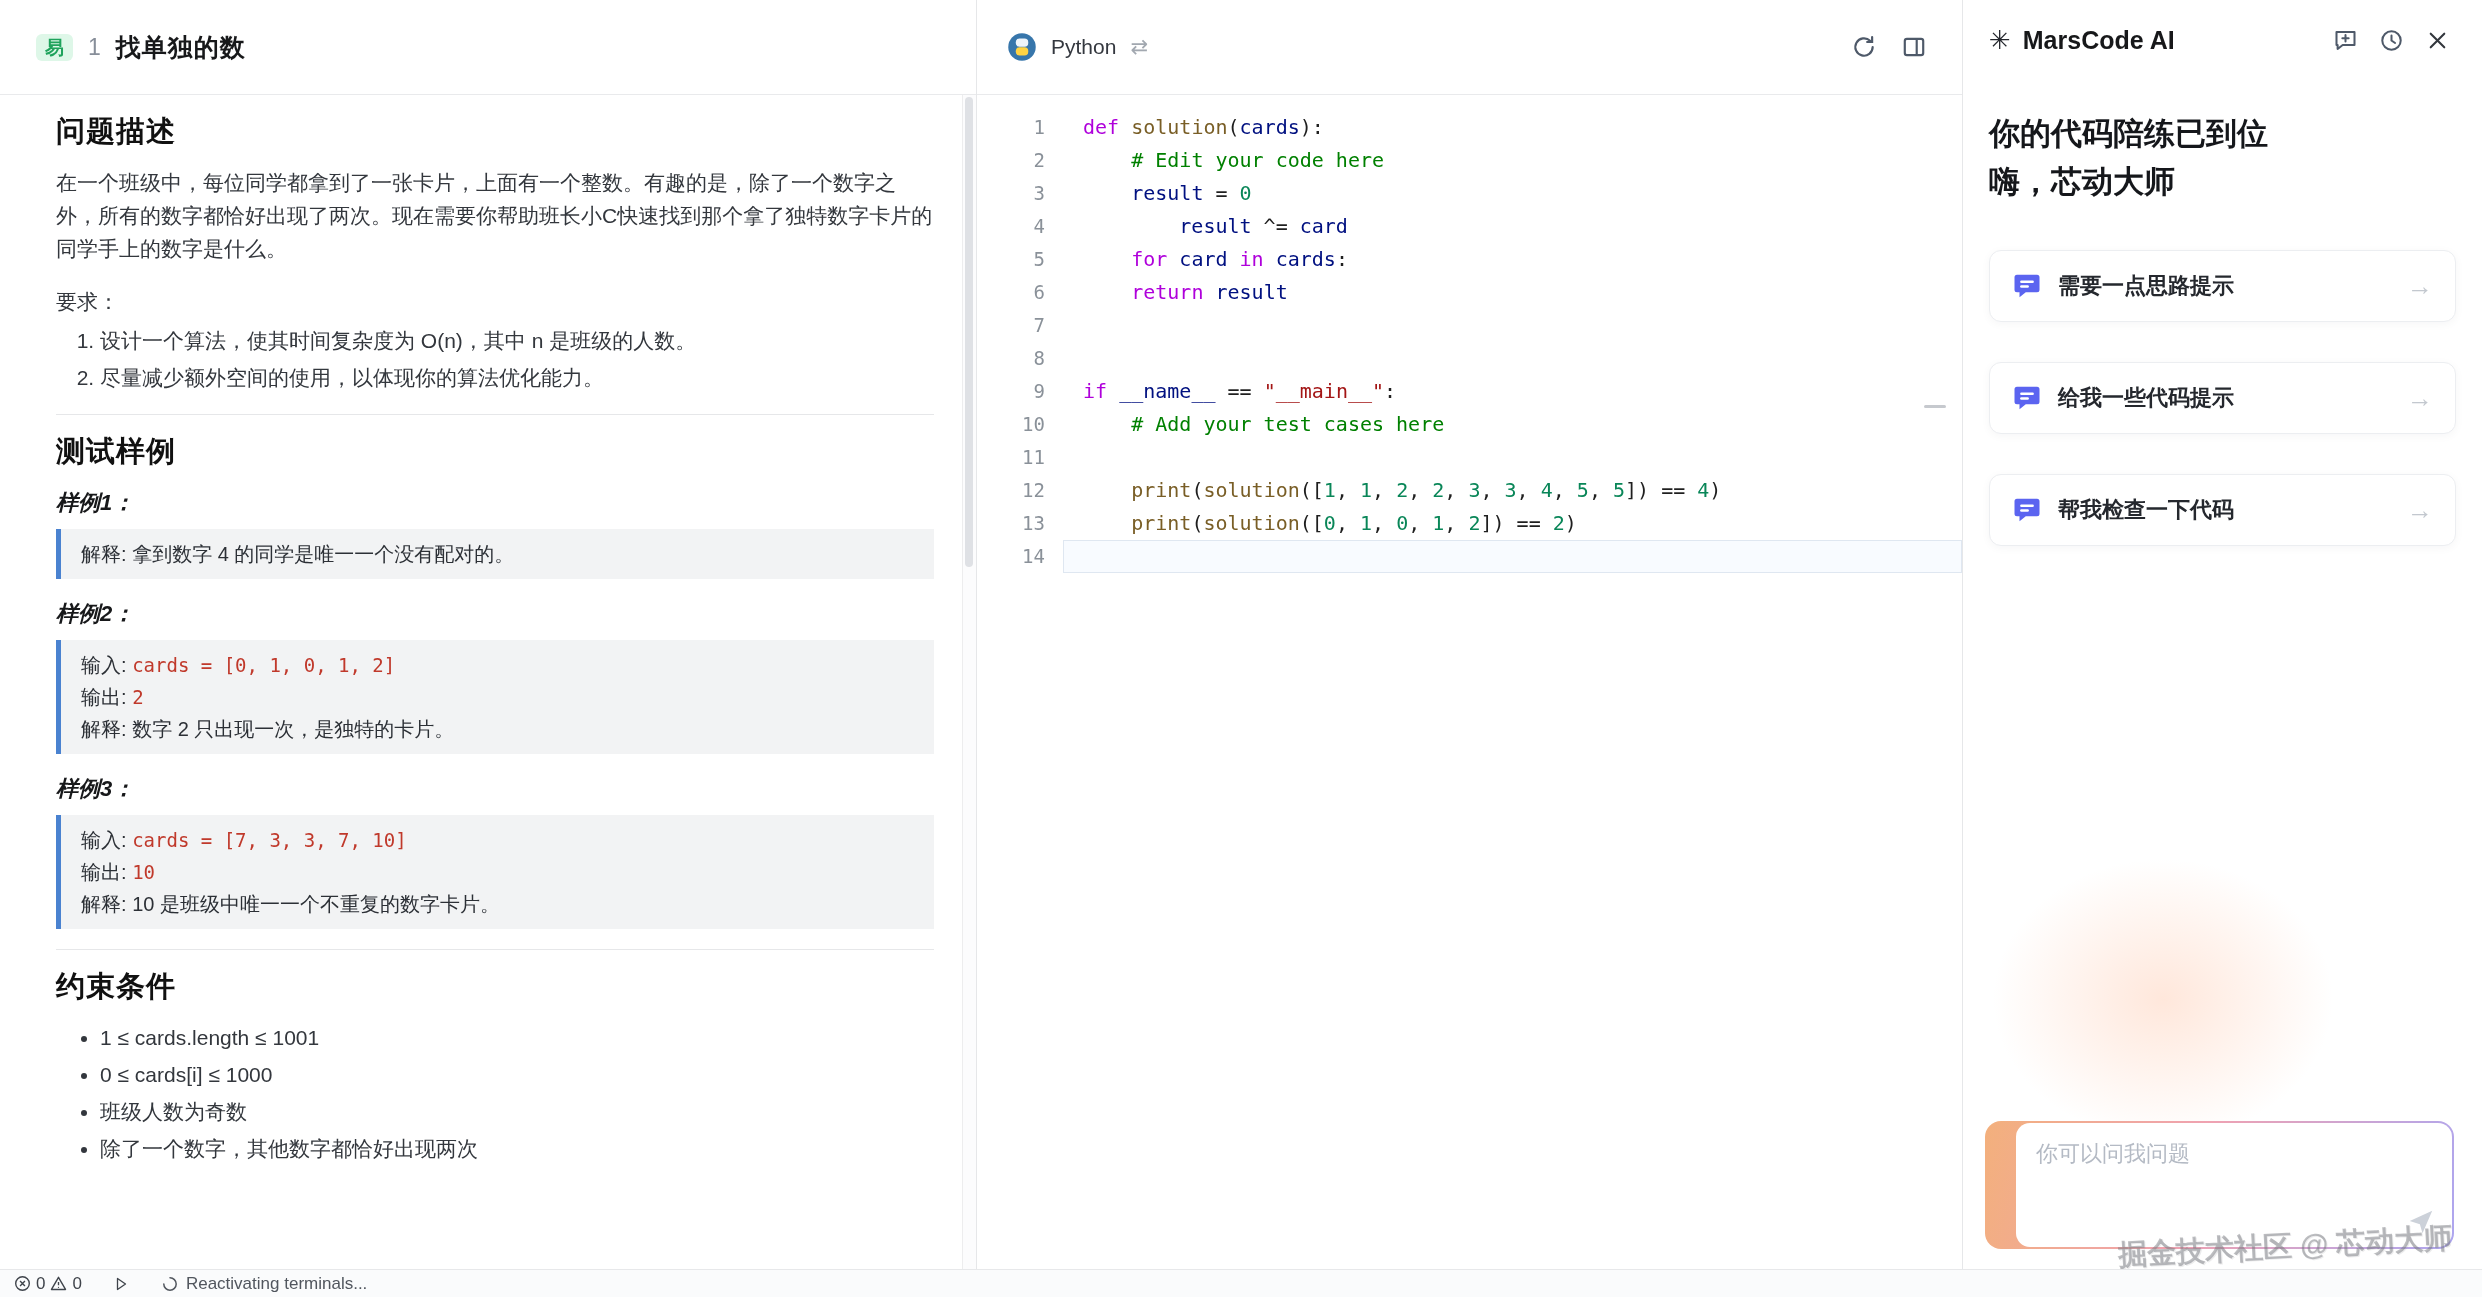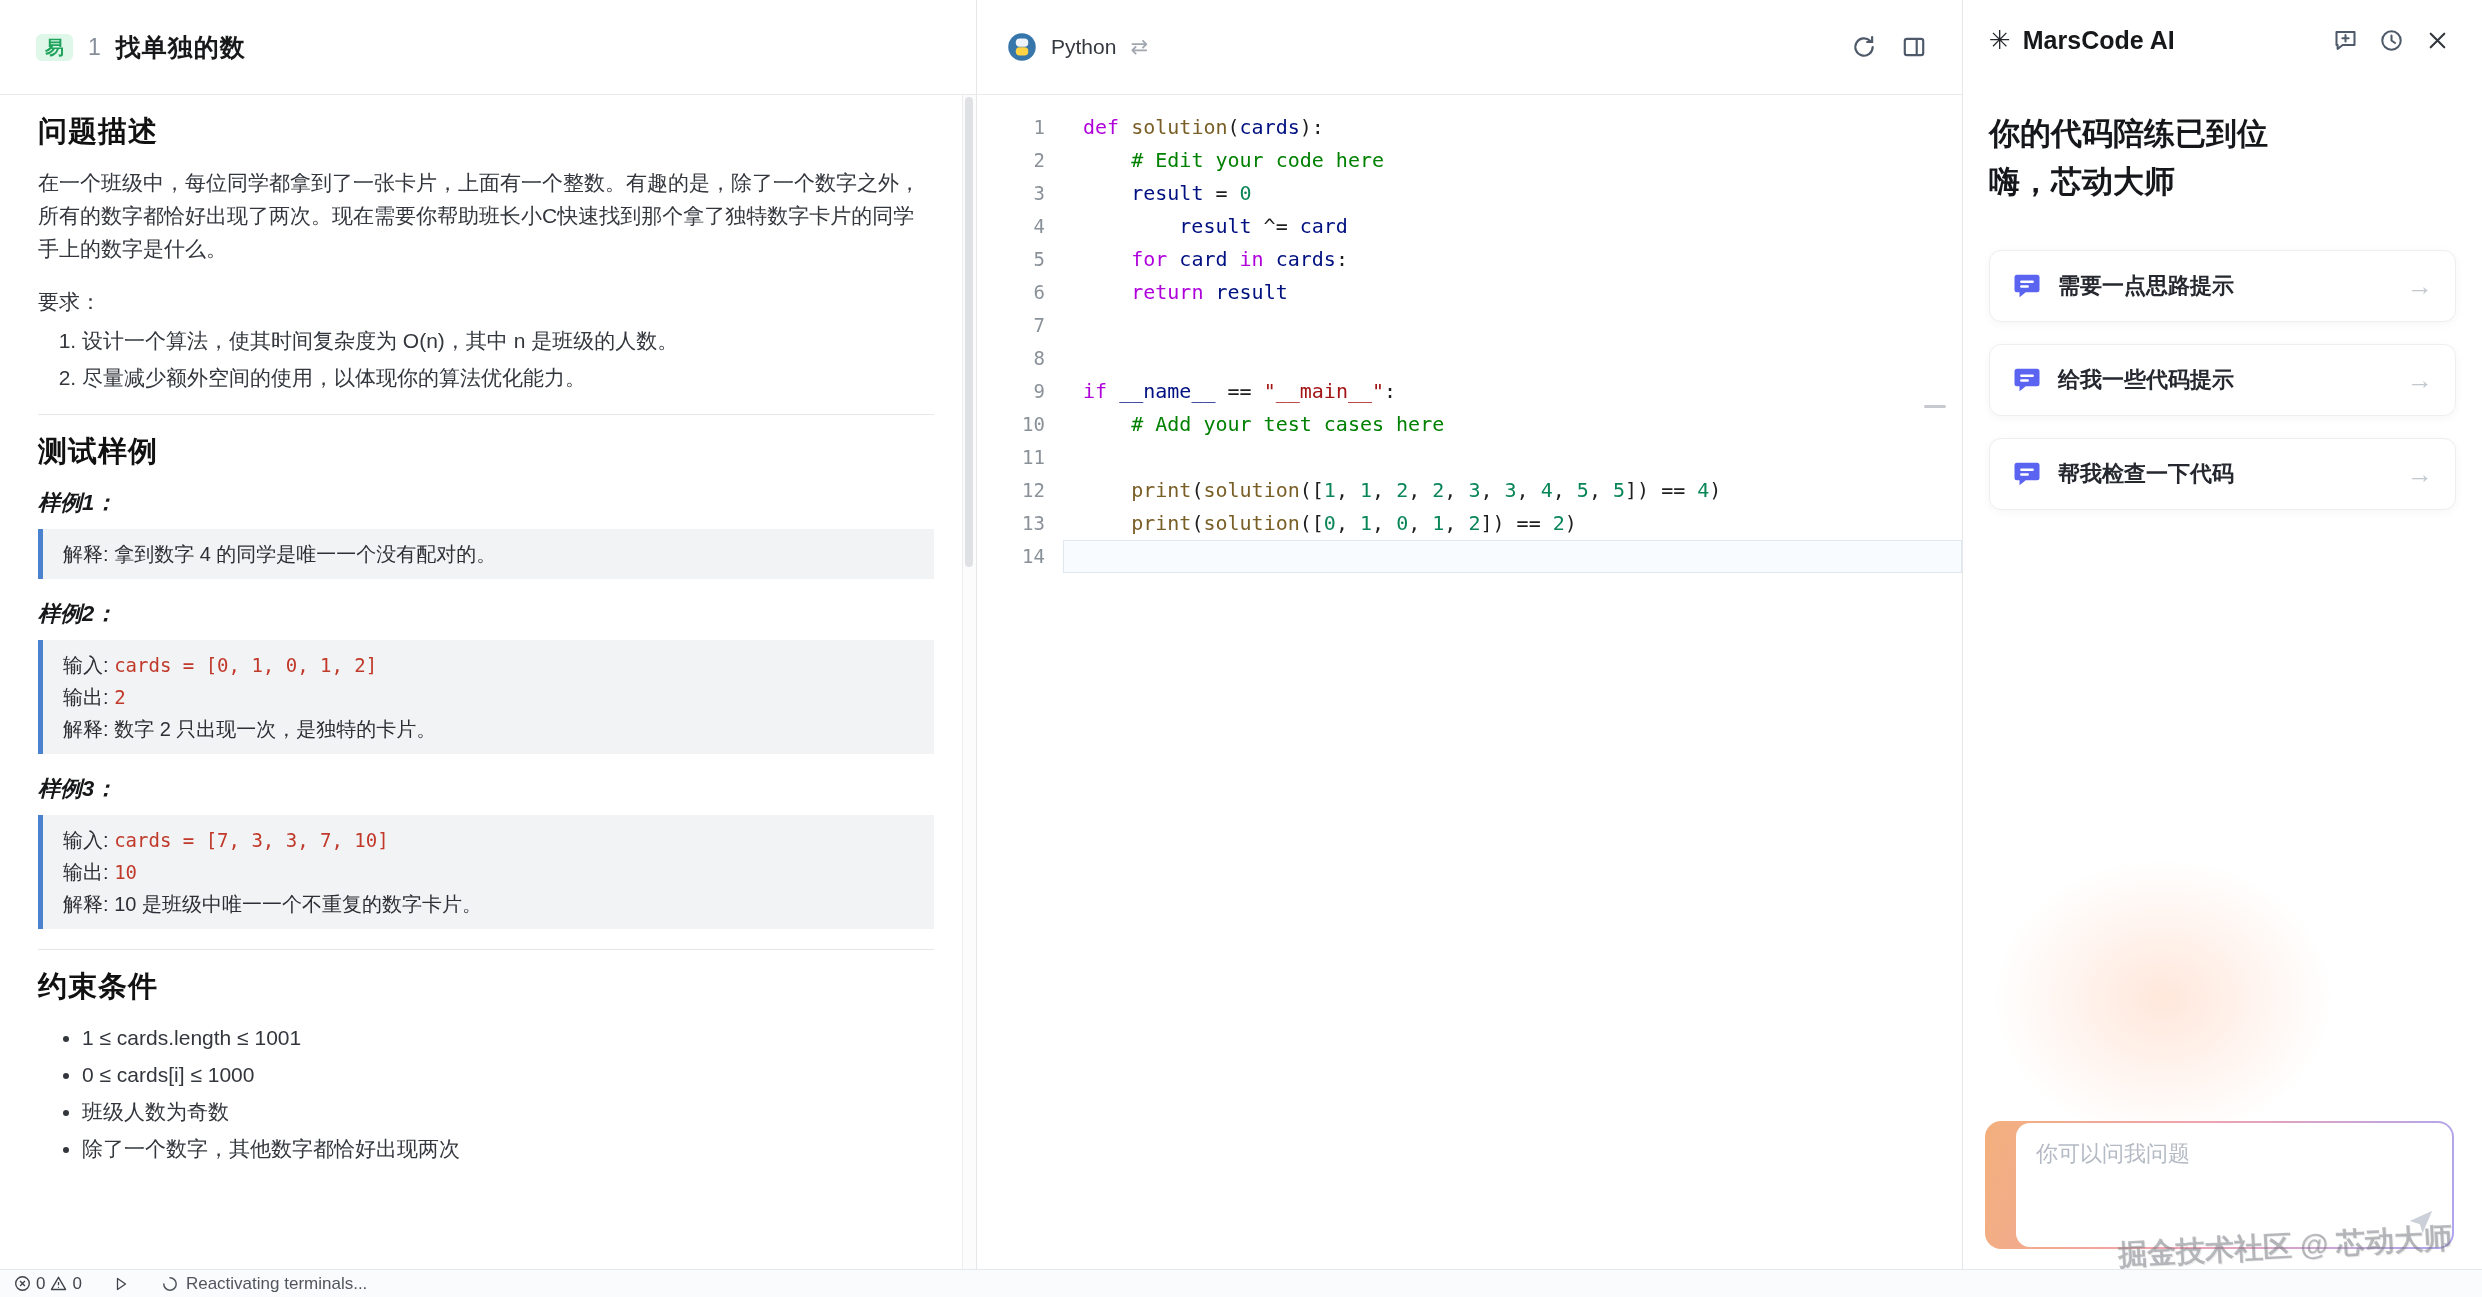--- a/index.html
+++ b/index.html
@@ -7,21 +7,21 @@
   body { font-family: "Liberation Sans", "DejaVu Sans", sans-serif; background: #fff; color: #1f2329; }
   .app { position: relative; width: 2482px; height: 1297px; background: #fff; }
   .main { position: absolute; top: 0; left: 0; right: 0; bottom: 28px; display: flex; }
 
   
   .problem-panel { width: 977px; flex: none; position: relative; border-right: 1px solid #e6e7e9; background: #fff; }
   .problem-header { height: 95px; display: flex; align-items: center; gap: 15px; padding: 0 36px; border-bottom: 1px solid #e9eaec; }
   .badge { background: #def7e8; color: #1fa35c; font-size: 19px; font-weight: 700; padding: 4px 9px; border-radius: 6px; line-height: 1; }
   .p-num { color: #878e99; font-size: 23px; font-weight: 500; }
   .p-title { color: #17181a; font-size: 25px; font-weight: 700; letter-spacing: 1px; }
-  .problem-content { position: absolute; top: 95px; bottom: 0; left: 0; right: 14px; overflow: hidden; padding: 20px 28px 0 38px; font-size: 21px; line-height: 33px; color: #33373d; }
+  .problem-content { position: absolute; top: 95px; bottom: 0; left: 0; right: 14px; overflow: hidden; padding: 20px 28px 0 56px; font-size: 21px; line-height: 33px; color: #33373d; }
   .problem-content h2 { font-size: 29px; font-weight: 700; color: #111; margin: 0 0 18px; letter-spacing: 1px; }
   .desc { margin-bottom: 20px; }
   .req-label { margin-bottom: 6px; }
   ol[data-name="requirements-list"] { padding-left: 44px; margin-bottom: 12px; }
   ol[data-name="requirements-list"] li { margin: 4px 0; }
   hr { border: none; border-top: 1px solid #e6e7e9; margin: 20px 0; }
   .sample-label { font-style: italic; font-weight: 700; font-size: 22px; color: #17181a; margin: 18px 0 10px; }
   .sample-block { background: #f2f3f4; border-left: 5px solid #4a82d0; padding: 9px 20px; margin-bottom: 2px; }
   .sample-row { line-height: 32px; font-size: 20px; color: #2c3036; }
   .s-label { color: #2c3036; }
@@ -49,21 +49,21 @@
   .ruler-mark { position: absolute; top: 310px; right: 16px; width: 22px; height: 3px; background: #c6c9ce; border-radius: 2px; }
 
   
   .ai-panel { width: 519px; flex: none; position: relative; background: #fff; overflow: hidden; }
   .ai-header { height: 80px; display: flex; align-items: center; gap: 12px; padding: 0 28px 0 26px; }
   .ai-logo { font-size: 26px; color: #23262c; line-height: 1; }
   .ai-title { font-size: 25px; font-weight: 700; color: #17181a; }
   .ai-spacer { flex: 1; }
   .ai-hicon { display: inline-flex; width: 34px; height: 34px; align-items: center; justify-content: center; cursor: pointer; }
   .greeting { padding: 30px 26px 0; font-size: 31px; line-height: 48px; font-weight: 700; color: #15171b; }
-  .cards { padding: 44px 26px 0; display: flex; flex-direction: column; gap: 22px; }
+  .cards { padding: 44px 26px 0; display: flex; flex-direction: column; gap: 40px; }
   .card { height: 72px; border: 1px solid #eceef1; border-radius: 12px; background: #fff; display: flex; align-items: center; gap: 16px; padding: 0 22px; box-shadow: 0 2px 10px rgba(31,35,41,0.04); cursor: pointer; }
   .card-label { flex: 1; font-size: 22px; font-weight: 600; color: #25282e; }
   .card-arrow { color: #c3c8cf; font-size: 26px; }
   .glow { position: absolute; left: 30px; bottom: 130px; width: 340px; height: 280px; border-radius: 50%; background: radial-gradient(closest-side, rgba(255,176,136,0.30), rgba(255,176,136,0)); pointer-events: none; }
   .ask-wrap { position: absolute; left: 22px; right: 28px; bottom: 20px; padding: 2px; border-radius: 16px; background: linear-gradient(105deg, #f3b07c, #efa2b2 45%, #ada6f0); }
   .ask-box { position: relative; background: #fff; border-radius: 14px; height: 124px; margin-left: 29px; }
   .ask-box textarea { width: 100%; height: 100%; border: none; outline: none; resize: none; background: transparent; padding: 16px 60px 16px 20px; font-family: inherit; font-size: 22px; color: #33373d; }
   .ask-box textarea::placeholder { color: #b4bac4; }
   .send-btn { position: absolute; right: 16px; bottom: 10px; cursor: pointer; display: inline-flex; }
   .watermark { position: absolute; right: 30px; bottom: 2px; font-size: 29px; font-weight: 700; color: rgba(118,120,126,0.48); transform: rotate(-3deg); white-space: nowrap; pointer-events: none; z-index: 5; text-shadow: 1px 1px 0 rgba(150,150,155,0.18); }

